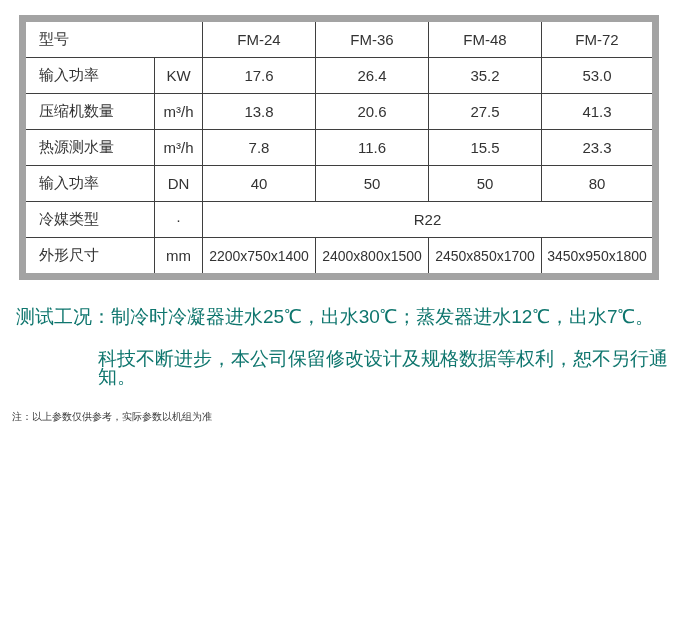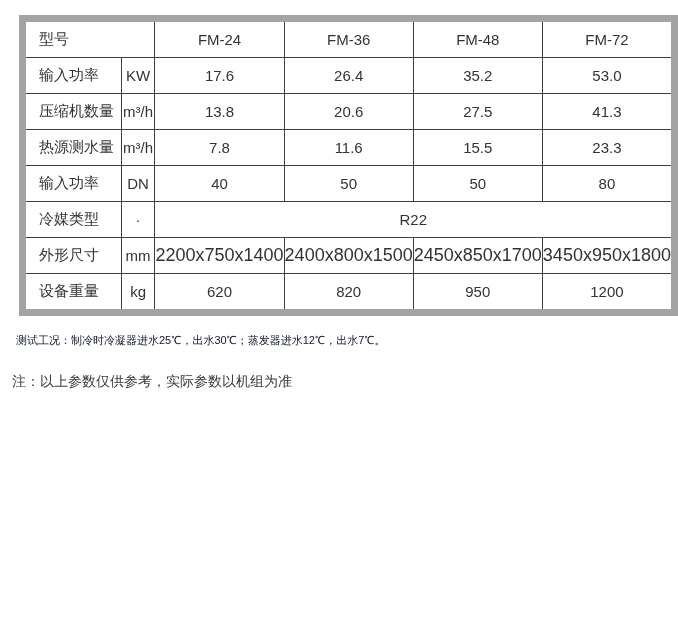--- a/index.html
+++ b/index.html
@@ -27,37 +27,37 @@
     text-align: center;
     padding: 0;
     overflow: hidden;
     white-space: nowrap;
   }
   table.spec-table td.label {
     text-align: left;
     padding-left: 13px;
   }
   table.spec-table td.dims {
-    font-size: 18px;
+    font-size: 14px;
   }
   .footer {
-    margin: 15px 0 0 16px;
-    font-size: 11px;
-    color: #0f172a;
+    margin: 28px 0 0 16px;
+    font-size: 19px;
+    color: #0f766e;
   }
   .fline {
     line-height: 18px;
     margin-bottom: 24px;
   }
   .fline.indent {
     margin-left: 82px;
   }
   .note {
     margin: 11px 0 0 12px;
-    font-size: 14px;
+    font-size: 10px;
     color: #3a3a3a;
   }
 </style>
 </head>
 <body>
 
 <table class="spec-table">
   <colgroup>
     <col style="width:132px">
     <col style="width:48px">
@@ -112,28 +112,21 @@
       <td colspan="4">R22</td>
     </tr>
     <tr>
       <td class="label">外形尺寸</td>
       <td>mm</td>
       <td class="dims">2200x750x1400</td>
       <td class="dims">2400x800x1500</td>
       <td class="dims">2450x850x1700</td>
       <td class="dims">3450x950x1800</td>
     </tr>
-    <tr>
-      <td class="label">设备重量</td>
-      <td>kg</td>
-      <td>620</td>
-      <td>820</td>
-      <td>950</td>
-      <td>1200</td>
-    </tr>
   </tbody>
 </table>
 
 <div class="footer">
   <div class="fline"><span>测试工况：</span><span>制冷时冷凝器进水25℃，出水30℃；蒸发器进水12℃，出水7℃。</span></div>
+  <div class="fline indent">科技不断进步，本公司保留修改设计及规格数据等权利，恕不另行通知。</div>
 </div>
 
 <div class="note">注：以上参数仅供参考，实际参数以机组为准</div>
 
 </body></html>

